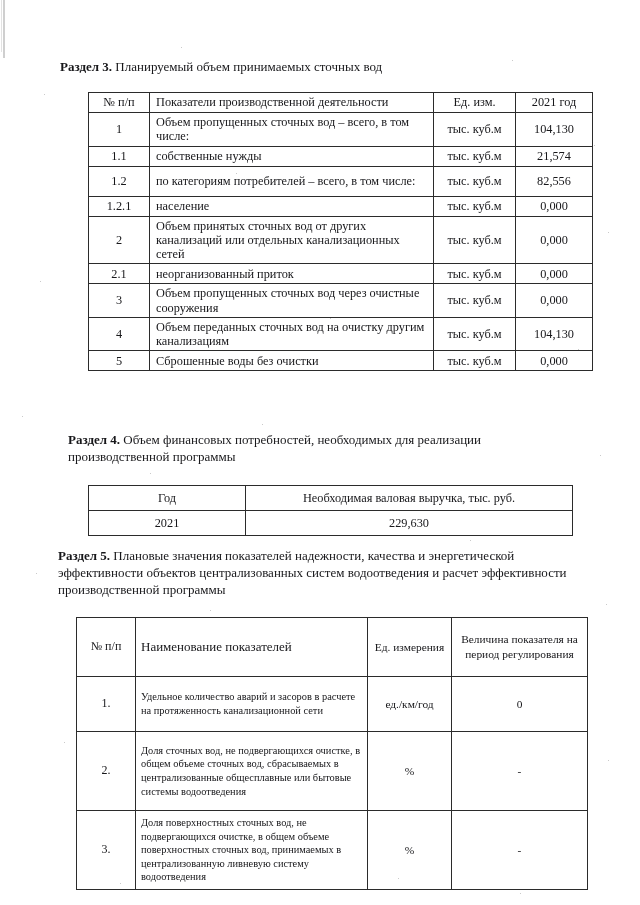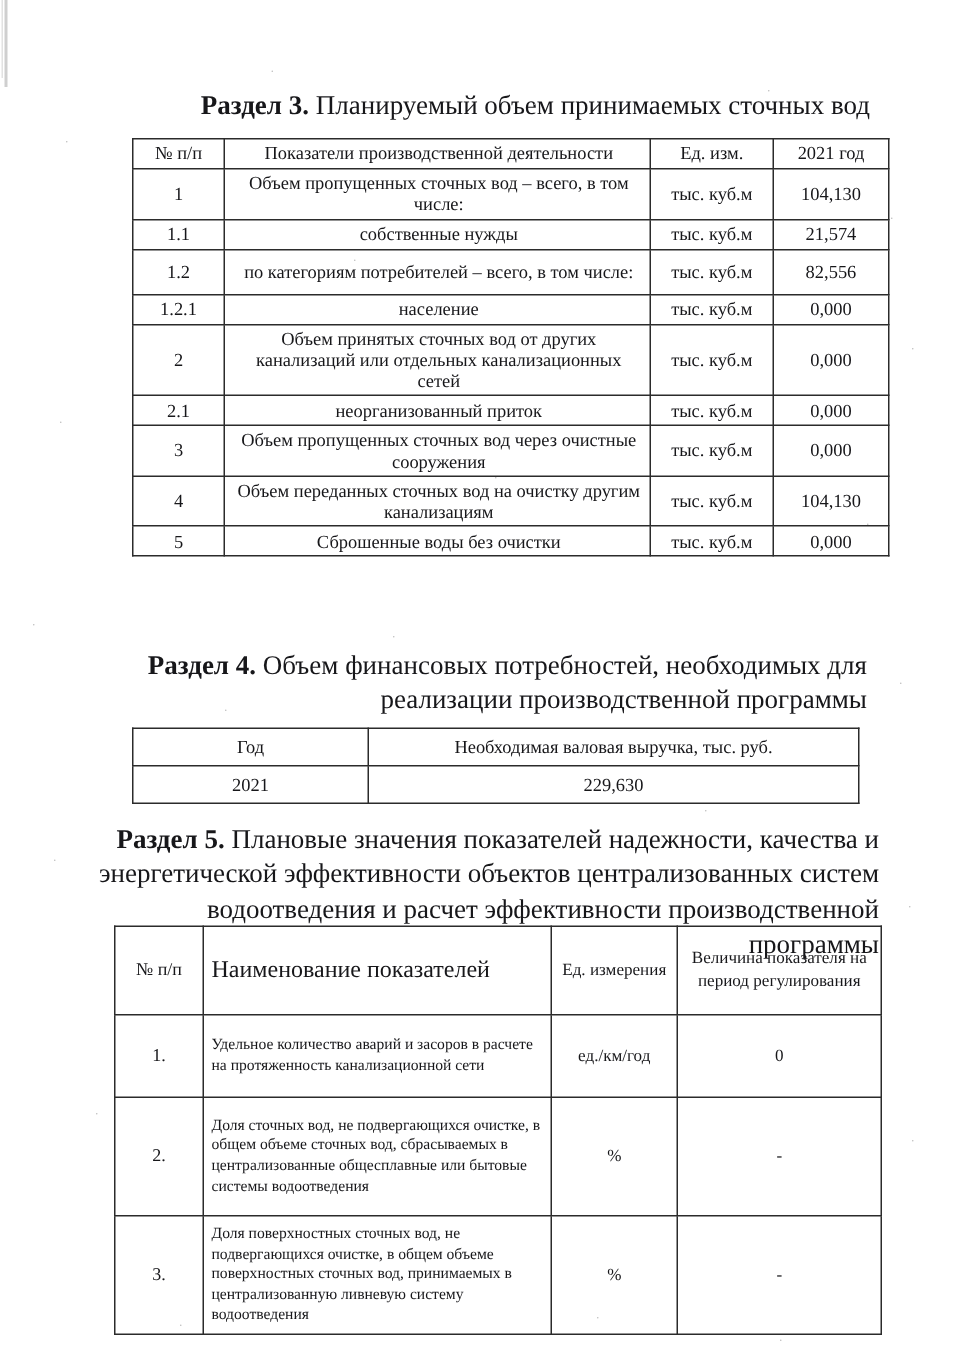--- a/index.html
+++ b/index.html
@@ -36,22 +36,22 @@
     background: #e2e2e2;
   }
 
   .page {
     position: relative;
     padding: 0;
   }
 
   
   .sec-heading {
-    text-align: right;
-    font-size: 18px;
+    text-align: left;
+    font-size: 13px;
     line-height: 1.30;
     margin: 0;
   }
   .sec-heading .lead {
     font-weight: bold;
   }
 
   #heading3 { position: absolute; left: 60px; top: 59px; width: 520px; }
   #heading4 { position: absolute; left: 68px; top: 432px; width: 510px; }
   #heading5 { position: absolute; left: 58px; top: 548px; width: 528px; }
@@ -68,21 +68,21 @@
     padding: 2px 4px;
     font-weight: normal;
     vertical-align: middle;
   }
 
   
   #table3-wrap { position: absolute; left: 88px; top: 92px; }
   #table3 { width: 466px; }
   #table3 td { height: 15px; }
   #table3 .c-num   { width: 52px;  text-align: center; }
-  #table3 .c-name  { width: 273px; text-align: center; padding-left: 6px; }
+  #table3 .c-name  { width: 273px; text-align: left; padding-left: 6px; }
   #table3 .c-unit  { width: 73px;  text-align: center; }
   #table3 .c-val   { width: 68px;  text-align: center; }
   #table3 thead td { text-align: center; padding-top: 2px; padding-bottom: 2px; }
   #table3 .tall2 { height: 30px; }
   #table3 .tall3 { height: 46px; }
 
   
   #table4-wrap { position: absolute; left: 88px; top: 485px; }
   #table4 { width: 466px; }
   #table4 td { height: 20px; text-align: center; }
@@ -92,21 +92,21 @@
   
   #table5-wrap { position: absolute; left: 76px; top: 617px; }
   #table5 { width: 487px; font-size: 10.4px; line-height: 1.30; }
   #table5 td { padding: 3px 5px; }
   #table5 .c5-num  { width: 48px;  text-align: center; font-size: 12px; vertical-align: middle; }
   #table5 .c5-name { width: 221px; text-align: left; vertical-align: middle; }
   #table5 .c5-unit { width: 73px;  text-align: center; font-size: 11.4px; vertical-align: middle; }
   #table5 .c5-val  { width: 125px; text-align: center; font-size: 11.4px; vertical-align: middle; }
   #table5 thead td {
     text-align: center;
-    font-size: 16px;
+    font-size: 13px;
     line-height: 1.28;
     height: 52px;
     vertical-align: middle;
   }
   #table5 tbody td { height: 48px; }
   #table5 tbody tr.tall td { height: 72px; }
 
   
   .speck {
     position: absolute;

